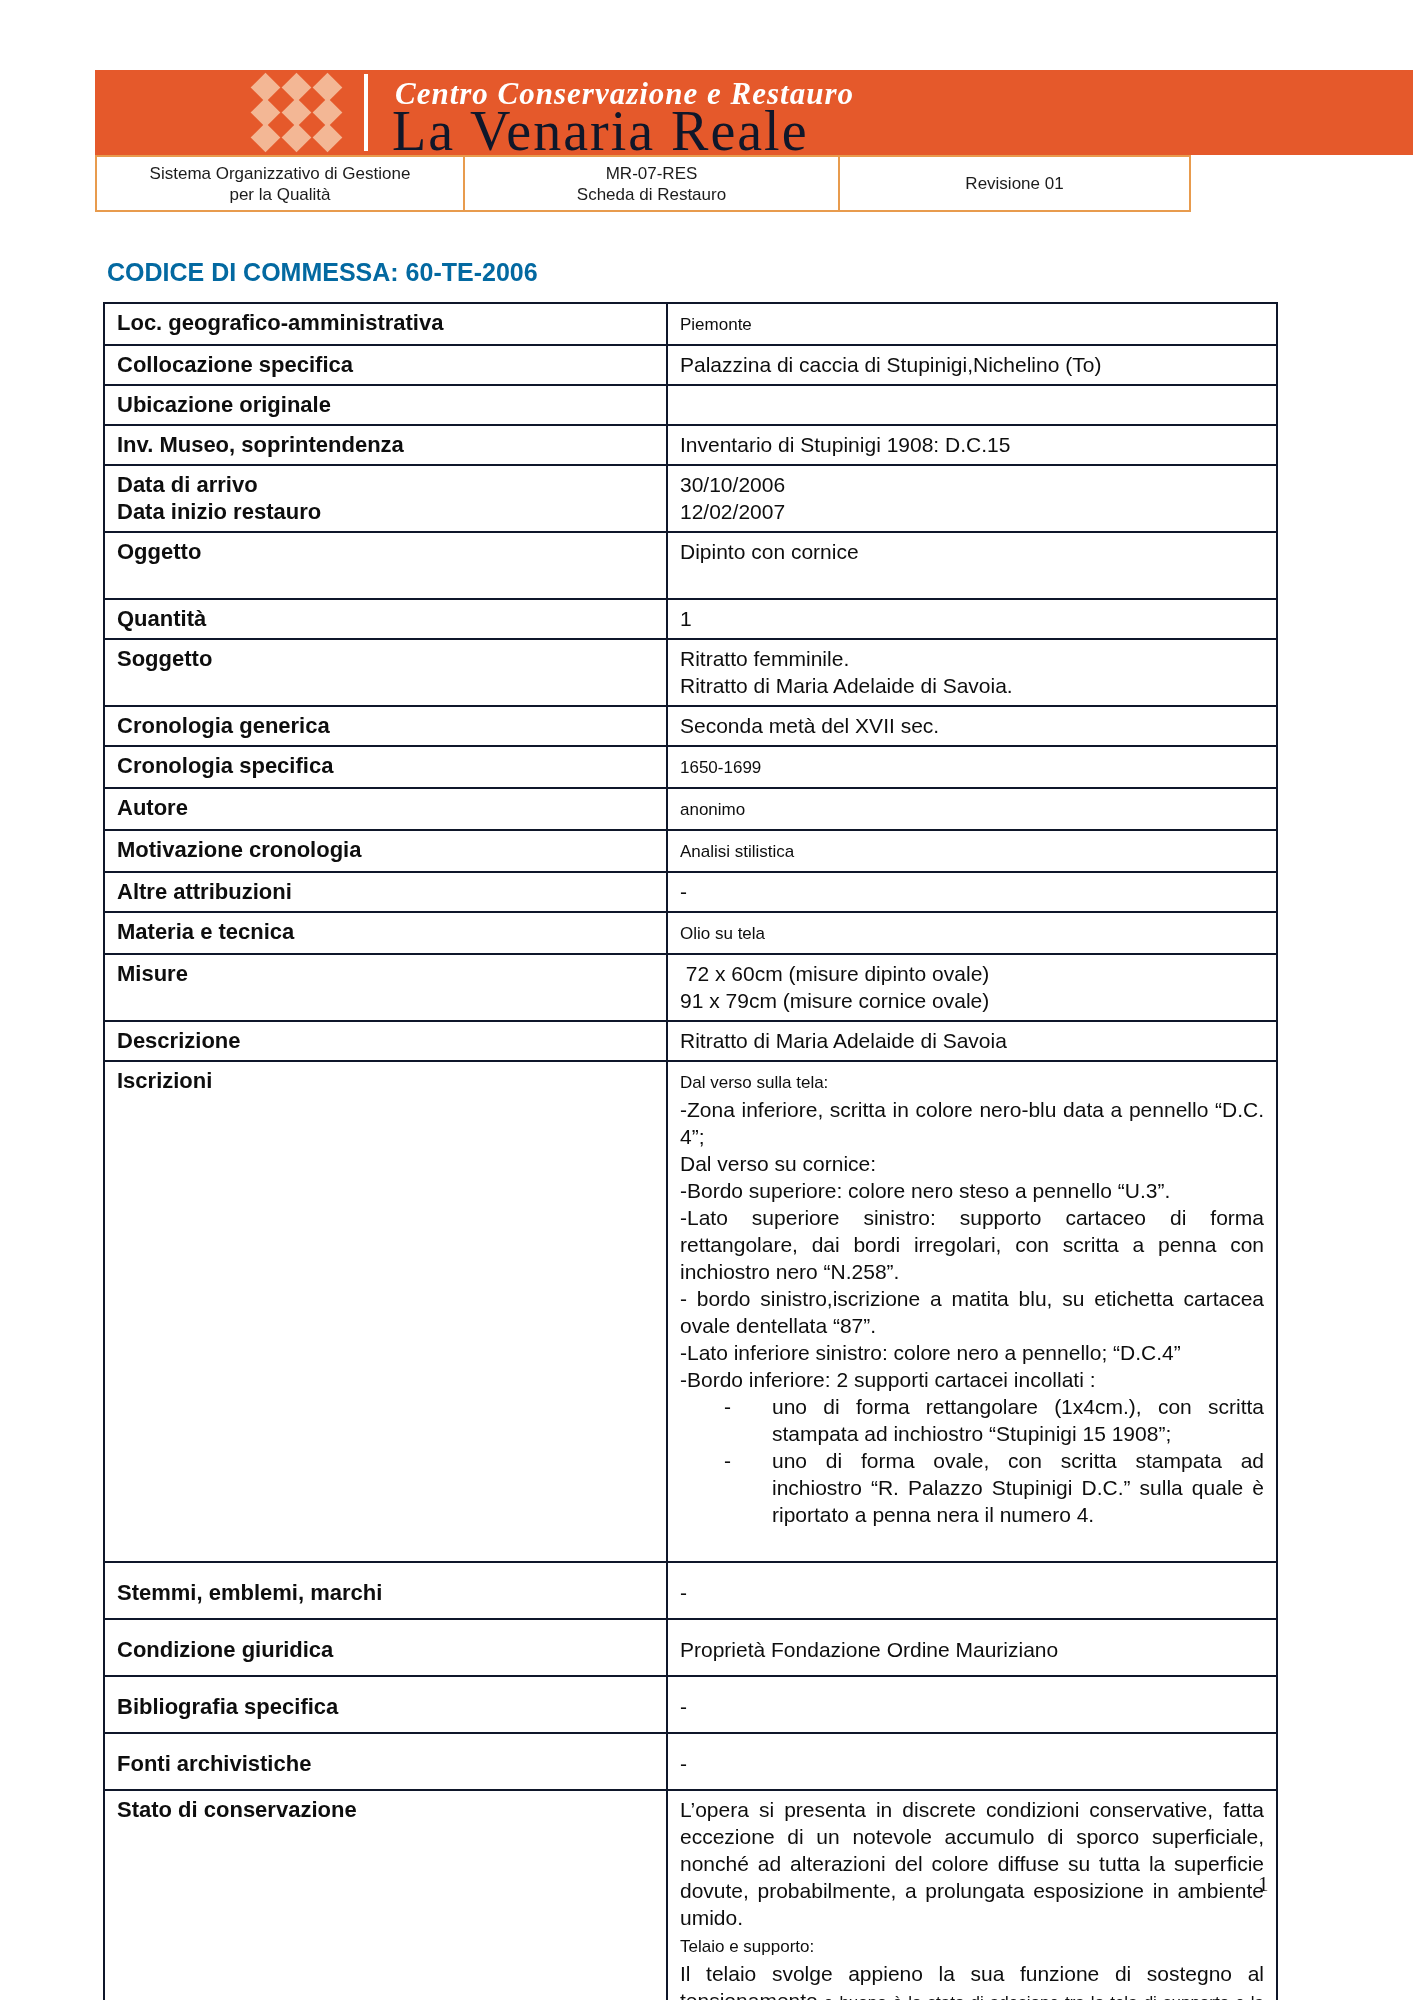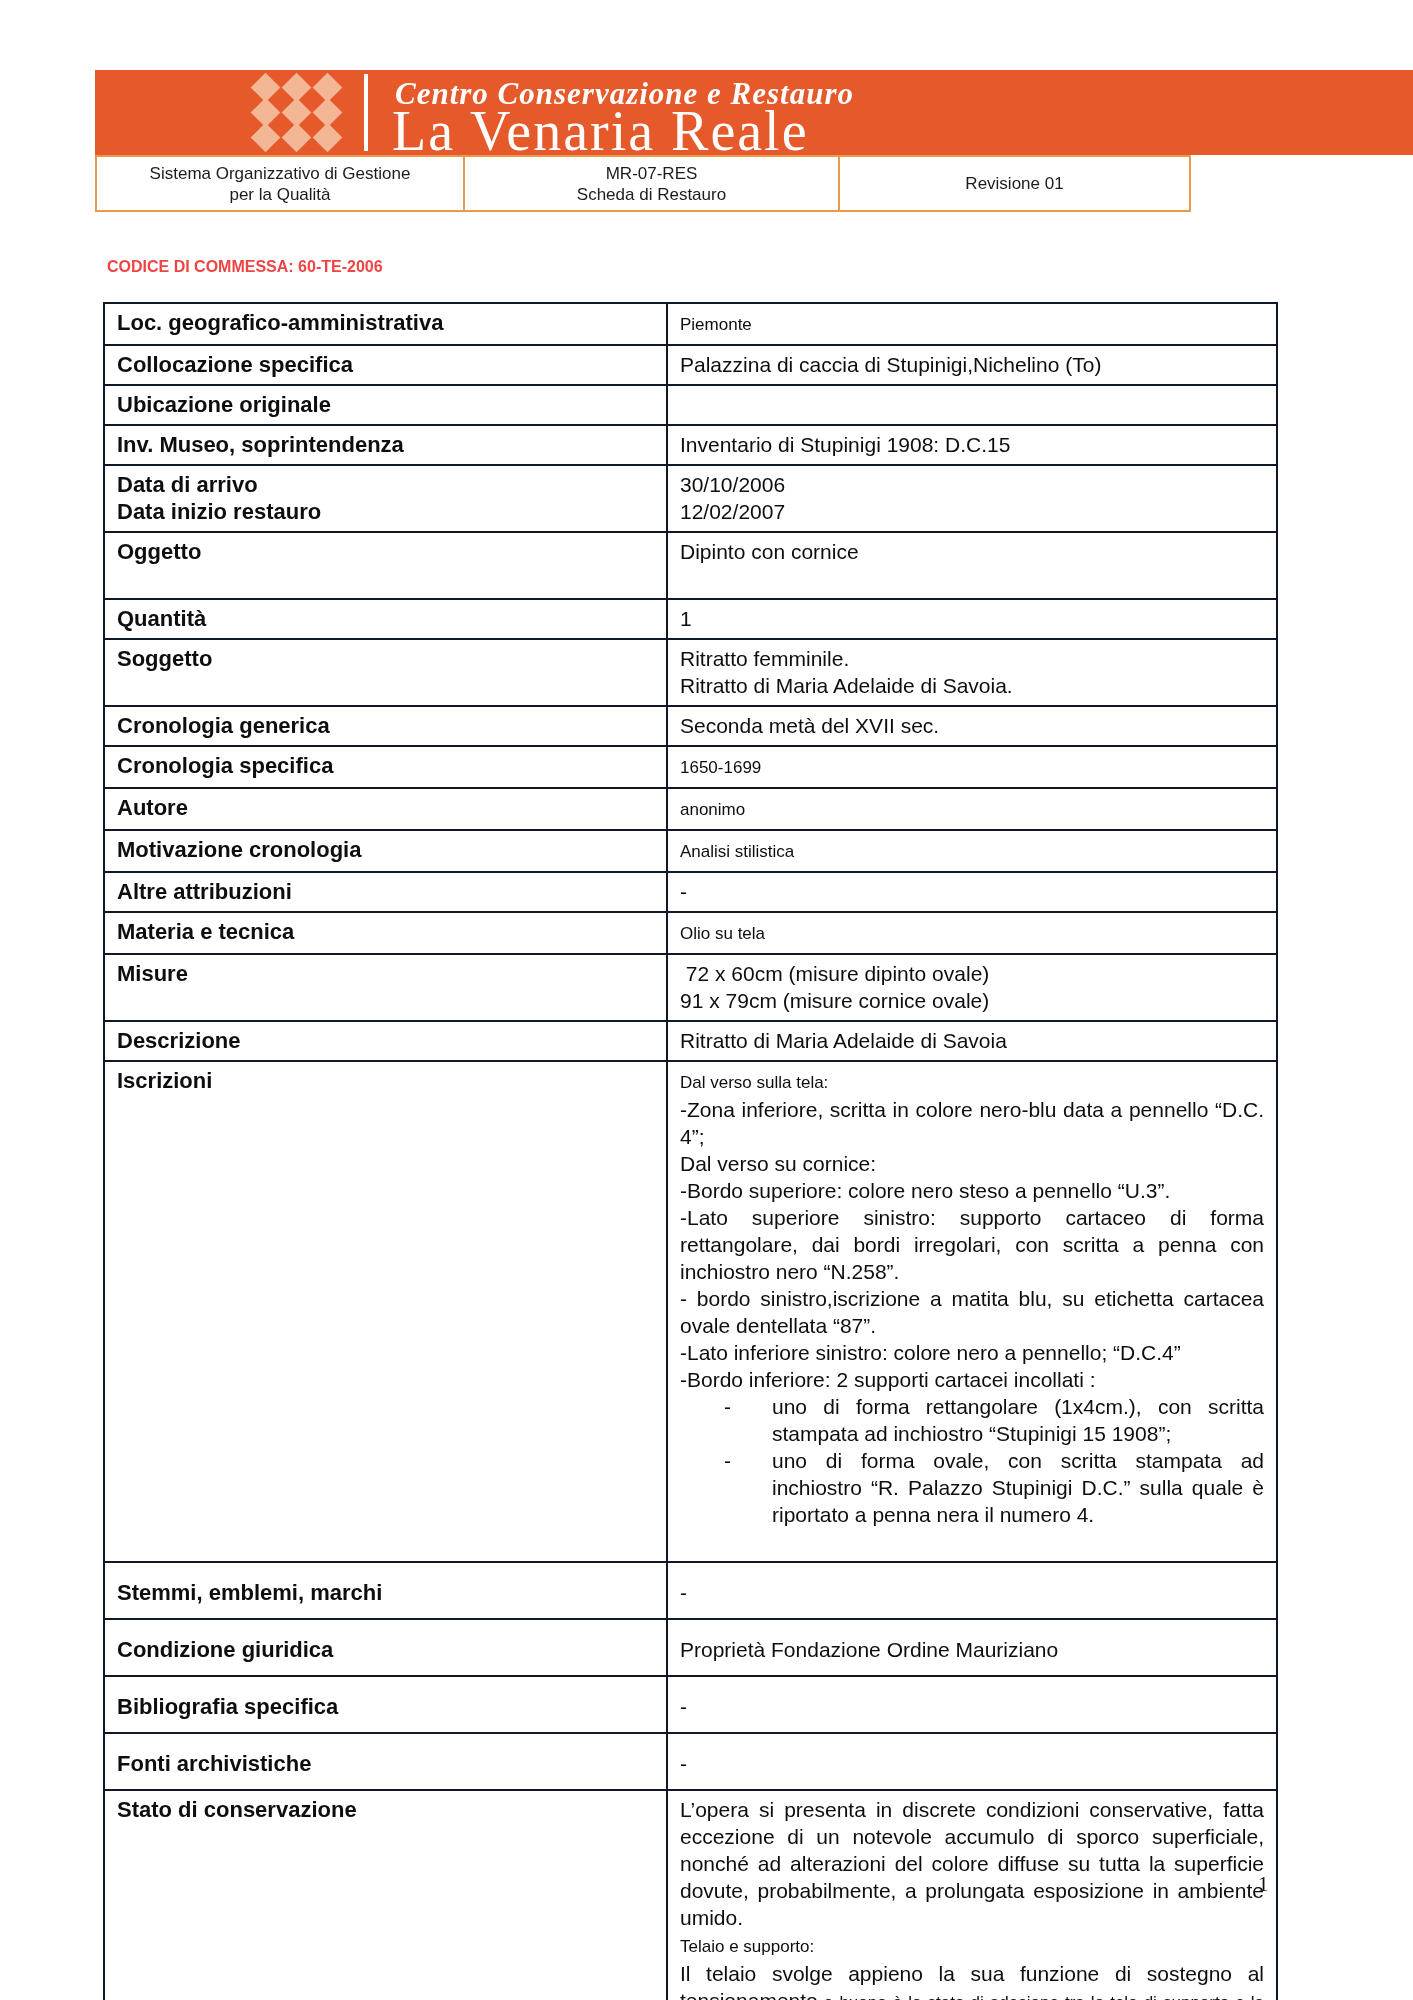--- a/index.html
+++ b/index.html
@@ -21,21 +21,21 @@
     font-family:"Liberation Serif",serif;font-weight:normal;
     font-size:56px;color:#F0AC81;letter-spacing:2px;white-space:nowrap;line-height:56px;}
   
   .strip{position:absolute;left:95px;top:155px;width:1096px;height:57px;
     display:flex;border:2px solid #E89B4D;box-sizing:border-box;}
   .strip-cell{display:flex;flex-direction:column;justify-content:center;align-items:center;
     font-size:17px;line-height:21px;color:#1c1c1c;box-sizing:border-box;}
   .strip-cell + .strip-cell{border-left:2px solid #E89B4D;}
   .strip-c0{width:366px;} .strip-c1{width:375px;} .strip-c2{flex:1;}
   
-  .doc-title{position:absolute;left:107px;top:258px;font-size:16px;font-weight:bold;color:#ef4444;}
+  .doc-title{position:absolute;left:107px;top:258px;font-size:25px;font-weight:bold;color:#0369a1;}
   
   .main-table{position:absolute;left:103px;top:302px;width:1173px;
     border-collapse:collapse;table-layout:fixed;}
   .main-table td{border:2px solid #0f172a;vertical-align:top;
     padding:5px 12px 6px 12px;font-size:21px;line-height:27px;color:#0e0e0e;}
   td.label-cell{font-weight:bold;font-size:22px;}
   tr.tall td{padding-top:16px;padding-bottom:12px;}
   .line{white-space:pre-wrap;min-height:27px;}
   .value-cell.justify .line{text-align:justify;}
   .small{font-size:17px;}
@@ -58,21 +58,21 @@
         <div class="diamond" style="left: 66px; top: 3px; background: rgb(243, 183, 149);"></div>
         <div class="diamond" style="left: 4px; top: 28px; background: rgb(243, 183, 149);"></div>
         <div class="diamond" style="left: 35px; top: 28px; background: rgb(243, 183, 149);"></div>
         <div class="diamond" style="left: 66px; top: 28px; background: rgb(243, 183, 149);"></div>
         <div class="diamond" style="left: 4px; top: 53px; background: rgb(243, 183, 149);"></div>
         <div class="diamond" style="left: 35px; top: 53px; background: rgb(243, 183, 149);"></div>
         <div class="diamond" style="left: 66px; top: 53px; background: rgb(243, 183, 149);"></div>
       </div>
     <div class="separator"></div>
     <div class="banner-line1">Centro Conservazione e Restauro</div>
-    <div class="banner-wordmark" style="color: #ffffff;">La Venaria Reale</div>
+    <div class="banner-wordmark" style="color: #0f172a;">La Venaria Reale</div>
   </div>
 
   <div class="strip" style="border-color: rgb(232, 155, 77);">
       <div class="strip-cell strip-c0" style="border-color: rgb(232, 155, 77);">
         <div>Sistema Organizzativo di Gestione</div>
         <div>per la Qualità</div>
       </div>
       <div class="strip-cell strip-c1" style="border-color: rgb(232, 155, 77);">
         <div>MR-07-RES</div>
         <div>Scheda di Restauro</div>

